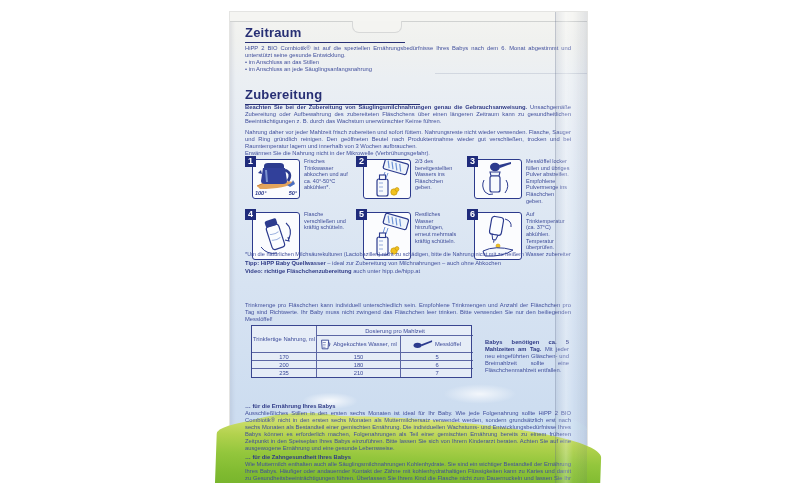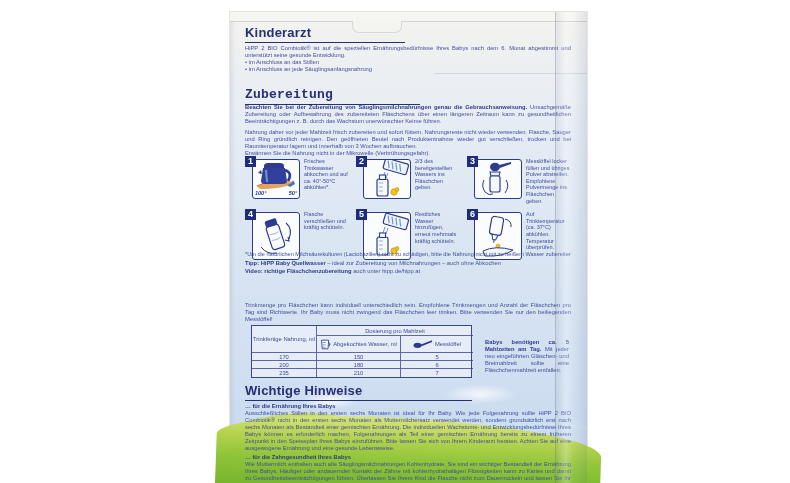--- a/index.html
+++ b/index.html
@@ -28,21 +28,21 @@
   .seam { position:absolute; top:61px; left:205px; right:0; height:1px; background:rgba(120,130,160,0.22); z-index:6; }
   .side-crease { position:absolute; top:0; bottom:0; right:0; width:31px; z-index:30; pointer-events:none;
                  background:linear-gradient(90deg, rgba(90,100,130,0.10) 0%, rgba(255,255,255,0.28) 32%,
                             rgba(255,255,255,0.06) 55%, rgba(90,100,130,0.13) 100%);
                  border-left:1px solid rgba(100,110,140,0.25); }
   .content { position:absolute; inset:0; z-index:10; }
   .blk { position:absolute; left:15px; width:326px; }
   .h { font-weight:bold; color:#272f74; font-size:13px; letter-spacing:.2px;
        border-bottom:1.6px solid #272f74; padding-bottom:2px; }
   .h-anw { top:13px; width:160px; }
-  .h-zub { top:75px; width:175px;font-family:Liberation Mono, monospace; }
+  .h-zub { top:75px; width:175px; }
   .h-tri { top:269px; width:233px; }
   .h-wic { top:371px; width:227px; }
   .t { font-size:5.8px; line-height:7.1px; color:#414f9c; text-align:justify; }
   .b { font-weight:bold; color:#2f3a86; }
   .nb { text-align:left; }
   .bullet { text-align:left; }
   .bullet::before { content:"•  "; }
   .anw-intro { top:33px; }
   .z-block { top:92px; }
   .z-p1 { margin-bottom:3.5px; }
@@ -89,21 +89,21 @@
   <div class="box">
     <div class="hills"></div>
     <div class="meadow2"></div>
     <div class="meadow"></div>
     <div class="top-flap"></div>
     <div class="flap-tab"></div>
     <div class="seam"></div>
 
     <div class="content">
 
-      <div class="blk h h-anw">Kinderarzt</div>
+      <div class="blk h h-anw">Zeitraum</div>
       <div class="blk anw-intro">
         <div class="t">HiPP 2 BIO Combiotik® ist auf die speziellen Ernährungsbedürfnisse Ihres Babys nach dem 6. Monat abgestimmt und unterstützt seine gesunde Entwicklung.</div>
         <div class="t bullet">im Anschluss an das Stillen</div>
         <div class="t bullet">im Anschluss an jede Säuglingsanfangsnahrung</div>
       </div>
 
       <div class="blk h h-zub">Zubereitung</div>
       <div class="blk z-block">
         <div class="t z-p1"><span class="b">Beachten Sie bei der Zubereitung von Säuglingsmilchnahrungen genau die Gebrauchsanweisung.</span><span> Unsachgemäße Zubereitung oder Aufbewahrung des zubereiteten Fläschchens über einen längeren Zeitraum kann zu gesundheitlichen Beeinträchtigungen z. B. durch das Wachstum unerwünschter Keime führen.</span></div>
         <div class="t">Nahrung daher vor jeder Mahlzeit frisch zubereiten und sofort füttern. Nahrungsreste nicht wieder verwenden. Flasche, Sauger und Ring gründlich reinigen. Den geöffneten Beutel nach Produktentnahme wieder gut verschließen, trocken und bei Raumtemperatur lagern und innerhalb von 3 Wochen aufbrauchen.</div>
@@ -256,21 +256,20 @@
         <div>200</div>
         <div>180</div>
         <div class="lastcol">6</div>
         <div class="lastrow">235</div>
         <div class="lastrow">210</div>
         <div class="lastcol lastrow">7</div>
       </div>
 
       <div class="blk t note"><span class="b">Babys benötigen ca. 5 Mahlzeiten am Tag.</span><span> Mit jeder neu eingeführten Gläschen- und Breimahlzeit sollte eine Fläschchenmahlzeit entfallen.</span></div>
 
-      <div class="blk h h-wic">Wichtige Hinweise</div>
       <div class="blk t b wic-sub1">… für die Ernährung Ihres Babys</div>
       <div class="blk t wic-p1">Ausschließliches Stillen in den ersten sechs Monaten ist ideal für Ihr Baby. Wie jede Folgenahrung sollte HiPP 2 BIO Combiotik® nicht in den ersten sechs Monaten als Muttermilchersatz verwendet werden, sondern grundsätzlich erst nach sechs Monaten als Bestandteil einer gemischten Ernährung. Die individuellen Wachstums- und Entwicklungsbedürfnisse Ihres Babys können es erforderlich machen, Folgenahrungen als Teil einer gemischten Ernährung bereits zu einem früheren Zeitpunkt in den Speiseplan Ihres Babys einzuführen. Bitte lassen Sie sich von Ihrem Kinderarzt beraten. Achten Sie auf eine ausgewogene Ernährung und eine gesunde Lebensweise.</div>
       <div class="blk t b wic-sub2">… für die Zahngesundheit Ihres Babys</div>
       <div class="blk t wic-p2">Wie Muttermilch enthalten auch alle Säuglingsmilchnahrungen Kohlenhydrate. Sie sind ein wichtiger Bestandteil der Ernährung Ihres Babys. Häufiger oder andauernder Kontakt der Zähne mit kohlenhydrathaltigen Flüssigkeiten kann zu Karies und damit zu Gesundheitsbeeinträchtigungen führen. Überlassen Sie Ihrem Kind die Flasche nicht zum Dauernuckeln und lassen Sie Ihr Baby frühzeitig aus der Tasse trinken.</div>
 
     </div>
 
     <div class="side-crease"></div>
   </div>
 </div>

